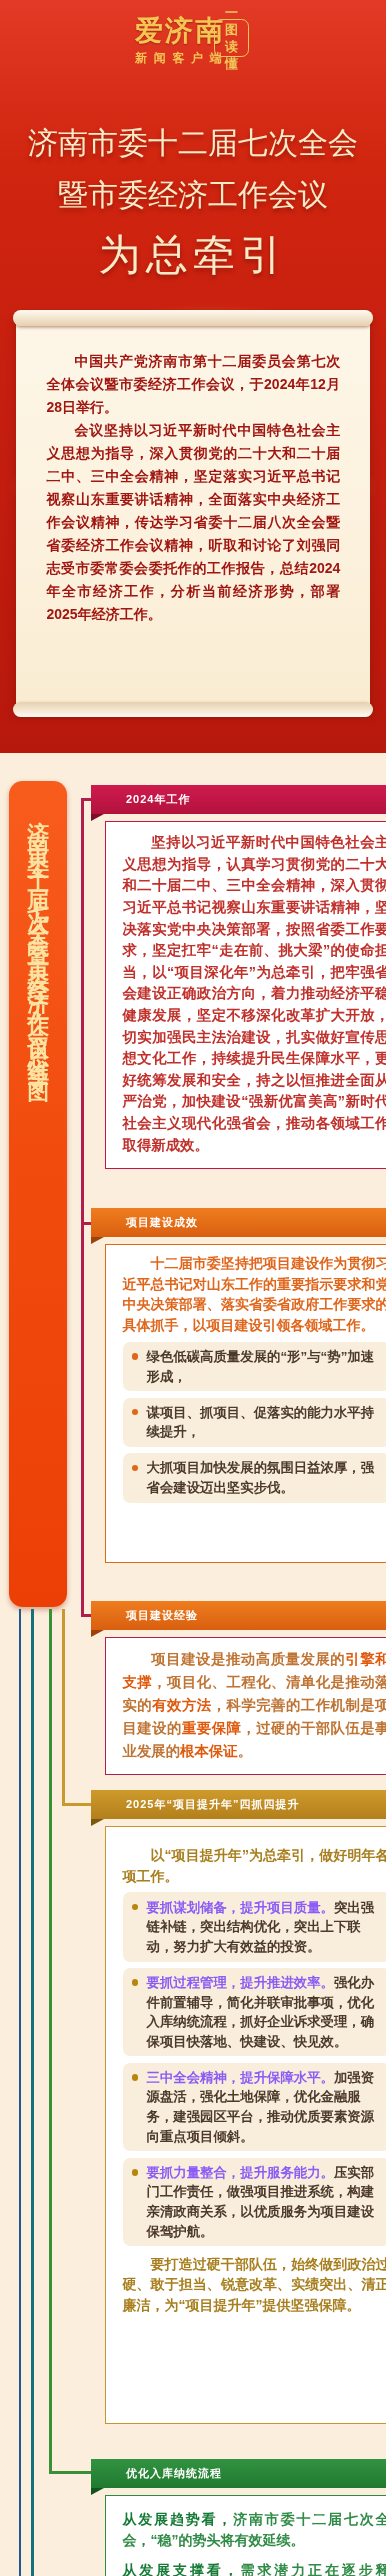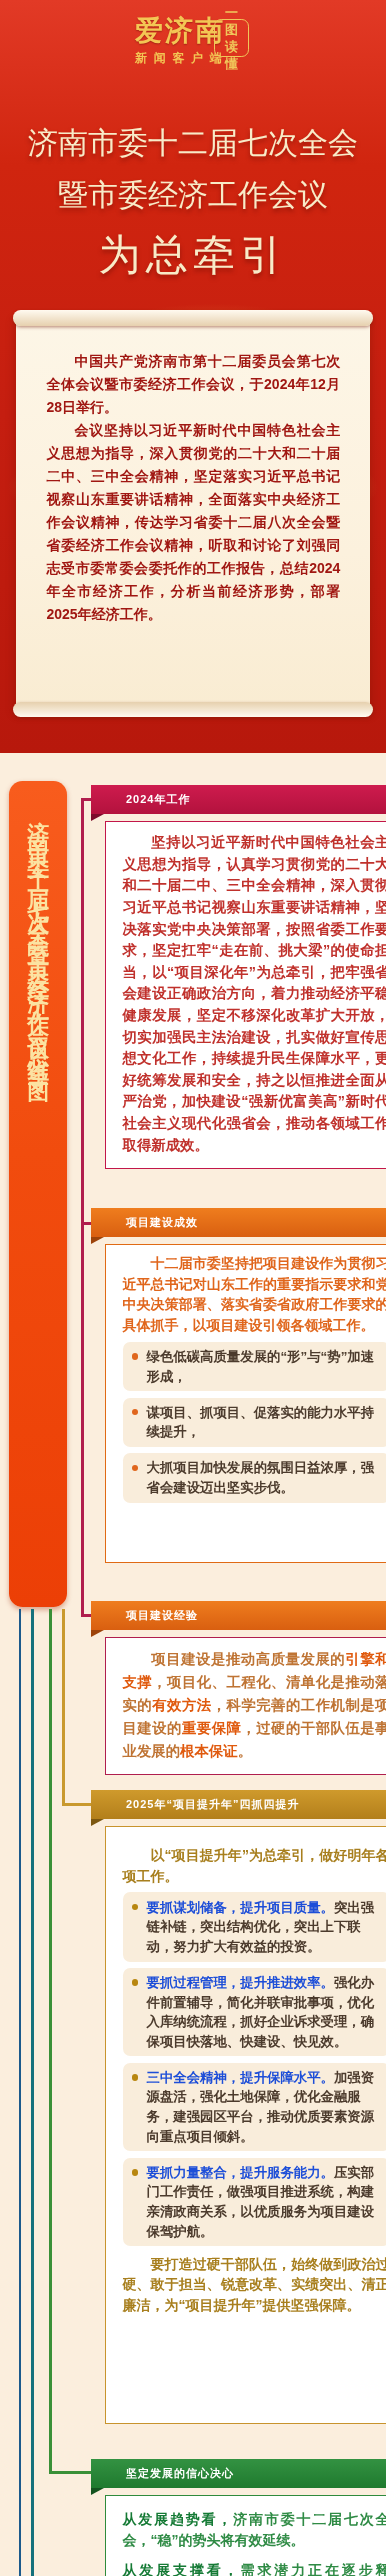--- a/index.html
+++ b/index.html
@@ -75,21 +75,21 @@
   .seg-para{margin:0;font-size:14.4px;line-height:23px;text-align:justify;text-indent:2em;
             color:#bf7434;font-weight:700;}
   .seg-bold{color:#e05a0e;font-weight:900;}
 
   ul.cards{list-style:none;margin:6.2px 0 0 0;padding:0;}
   ul.cards li{position:relative;background:#f9eddb;border-radius:7.2px;margin-bottom:6.2px;
               padding:5.2px 10.3px 5.2px 24px;font-size:13.4px;line-height:19.6px;color:#4c3b2d;font-weight:600;}
   ul.cards li .dot{position:absolute;left:9.3px;top:11.3px;width:6.7px;height:6.7px;border-radius:50%;}
   .dot-orange{background:#e0661c;} .dot-gold{background:#b8860f;}
   ul.cards li .lead{font-weight:900;}
-  .cards-gold li .lead{color:#1d4ed8;}
+  .cards-gold li .lead{color:#8b5cf6;}
 
   ul.plain{list-style:none;margin:0;padding:0;}
   ul.plain li{font-size:14px;line-height:20.6px;margin:0 0 9.3px 0;text-align:justify;}
   ul.plain li:last-child{margin-bottom:0;}
   .cf-list li{color:#2f8b45;font-weight:700;} .cf-list li .lead{color:#157a35;font-weight:900;}
 
   .closing{margin-top:7.2px;}
 </style>
 </head>
 <body>
@@ -212,21 +212,21 @@
 
     <li><span class="dot dot-gold"></span><span class="lead">要抓谋划储备，提升项目质量。</span><span>突出强链补链，突出结构优化，突出上下联动，努力扩大有效益的投资。</span></li>
         <li><span class="dot dot-gold"></span><span class="lead">要抓过程管理，提升推进效率。</span><span>强化办件前置辅导，简化并联审批事项，优化入库纳统流程，抓好企业诉求受理，确保项目快落地、快建设、快见效。</span></li>
         <li><span class="dot dot-gold"></span><span class="lead">三中全会精神，提升保障水平。</span><span>加强资源盘活，强化土地保障，优化金融服务，建强园区平台，推动优质要素资源向重点项目倾斜。</span></li>
         <li><span class="dot dot-gold"></span><span class="lead">要抓力量整合，提升服务能力。</span><span>压实部门工作责任，做强项目推进系统，构建亲清政商关系，以优质服务为项目建设保驾护航。</span></li>
       </ul>
     <p class="para txt-goldintro closing">要打造过硬干部队伍，始终做到政治过硬、敢于担当、锐意改革、实绩突出、清正廉洁，为“项目提升年”提供坚强保障。</p>
   </div>
 
   <div class="banner bn-green" style="top:2459px;">
-    <span>坚定发展的信心决心</span>
+    <span>优化入库纳统流程</span>
   </div>
   <div class="sbox bd-green" style="top:2495px;min-height:231px;padding-top:13.4px;">
     <ul class="plain cf-list">
 
     <li><span class="lead">从发展趋势看，</span><span>济南市委十二届七次全会，“稳”的势头将有效延续。</span></li>
         <li><span class="lead">从发展支撑看，</span><span>需求潜力正在逐步释放，“进”的基础将不断巩固。</span></li>
       </ul>
   </div>
 
 </div>

